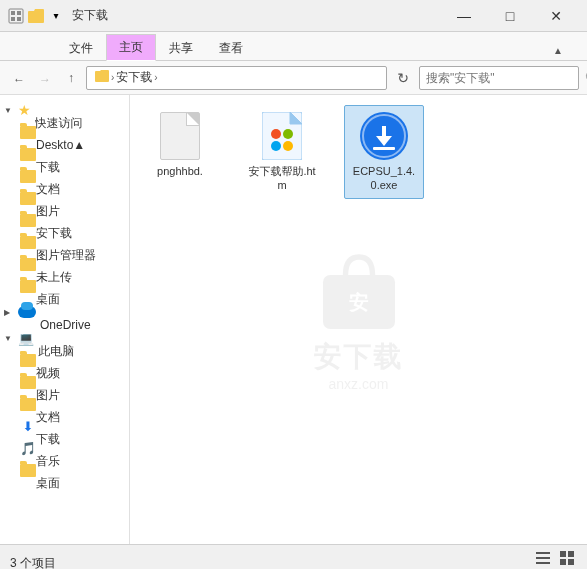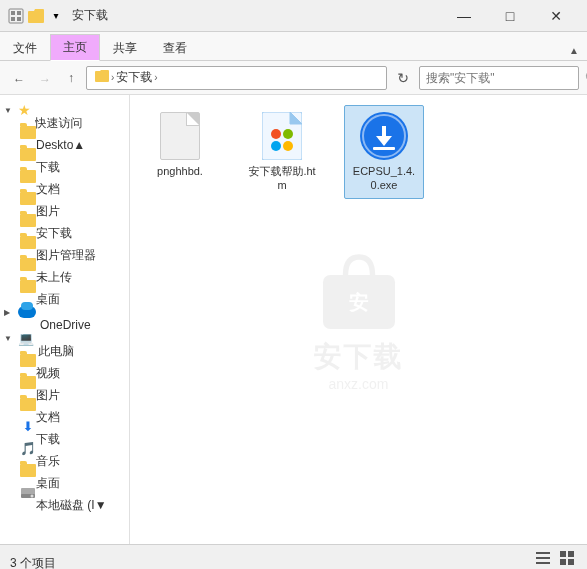--- a/index.html
+++ b/index.html
@@ -60,23 +60,24 @@
       color: #333;
     }
 
     
     .ribbon {
       background: #f8f8f8;
       border-bottom: 1px solid #d0d0d0;
     }
     .ribbon-tabs {
       display: flex;
-      padding: 0 0;
+      padding: 0 16px;
       height: 28px;
       align-items: flex-end;
+      margin-left: 40px;
     }
     .ribbon-tab {
       padding: 4px 12px;
       font-size: 12px;
       cursor: pointer;
       color: #333;
       border: 1px solid transparent;
       border-bottom: none;
       position: relative;
       bottom: -1px;
@@ -583,30 +584,20 @@
       <span class="sidebar-label">下载</span>
     </div>
     <div class="sidebar-item">
       <div style="width:16px;height:16px;flex-shrink:0;display:flex;align-items:center;justify-content:center;color:#e86e1a;font-size:13px;">🎵</div>
       <span class="sidebar-label">音乐</span>
     </div>
     <div class="sidebar-item">
       <div class="folder-ico" style="background:#f6c94e;"></div>
       <span class="sidebar-label">桌面</span>
     </div>
-    <div class="sidebar-item">
-      <div style="width:16px;height:14px;flex-shrink:0;display:flex;align-items:center;justify-content:center;">
-        <svg width="16" height="14" viewBox="0 0 16 14">
-          <rect x="1" y="3" width="14" height="8" rx="1" fill="#aaa"></rect>
-          <rect x="1" y="9" width="14" height="4" rx="1" fill="#888"></rect>
-          <circle cx="12" cy="11" r="1.5" fill="#ddd"></circle>
-        </svg>
-      </div>
-      <span class="sidebar-label">本地磁盘 (I▼</span>
-    </div>
 
   </div>
 
   <div class="content-pane">
 
     <div class="watermark">
       <svg class="watermark-bag" viewBox="0 0 100 100">
         <rect x="10" y="30" width="80" height="60" rx="8" fill="#888"></rect>
         <path d="M35,30 Q35,10 50,10 Q65,10 65,30" fill="none" stroke="#888" stroke-width="6"></path>
         <text x="50" y="68" text-anchor="middle" fill="#fff" font-size="22" font-weight="bold">安</text>

